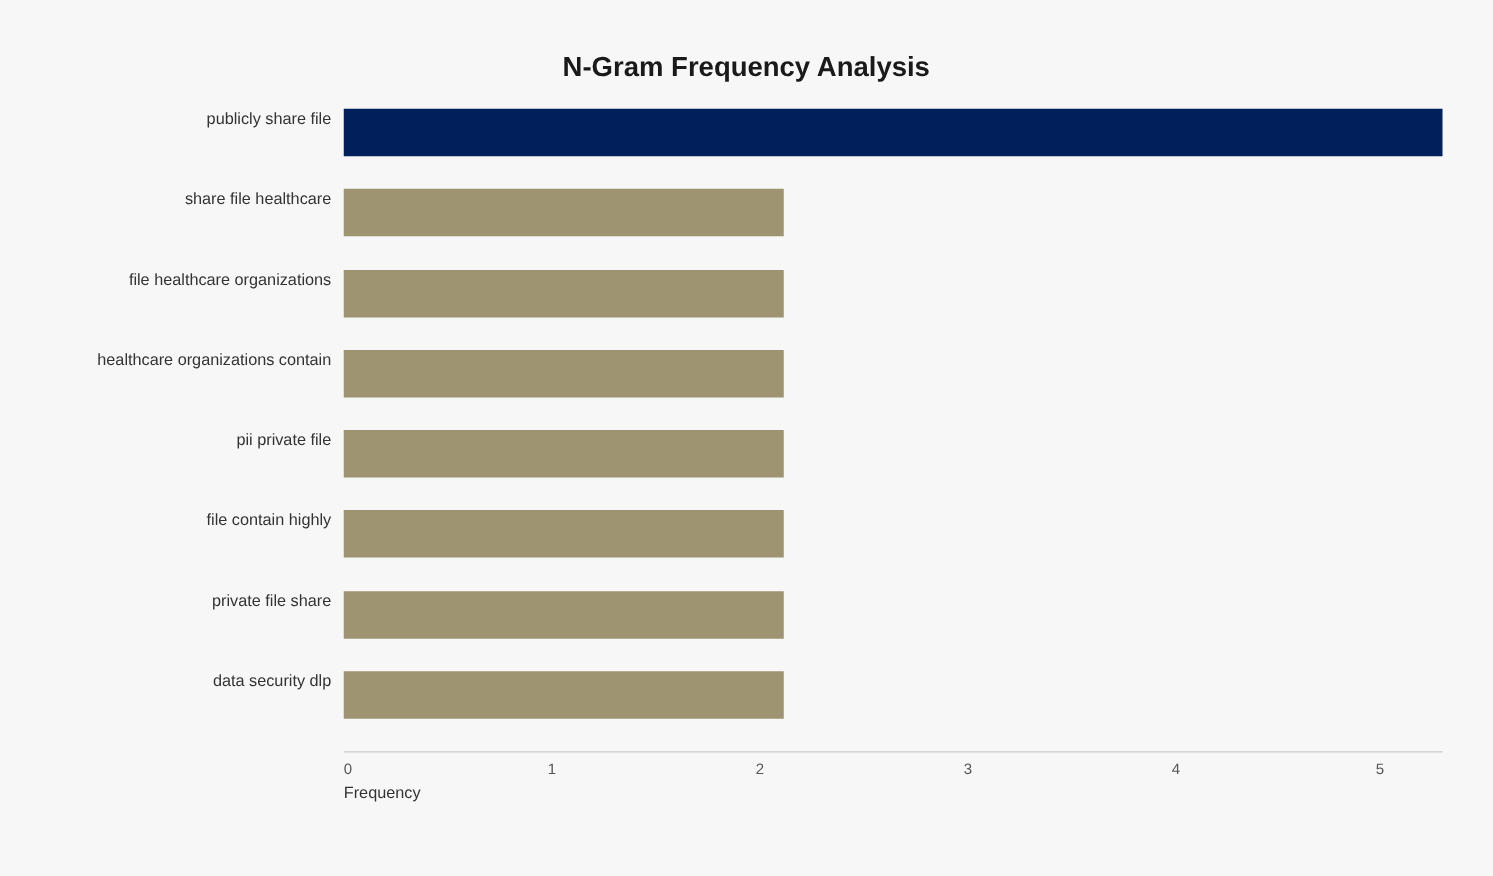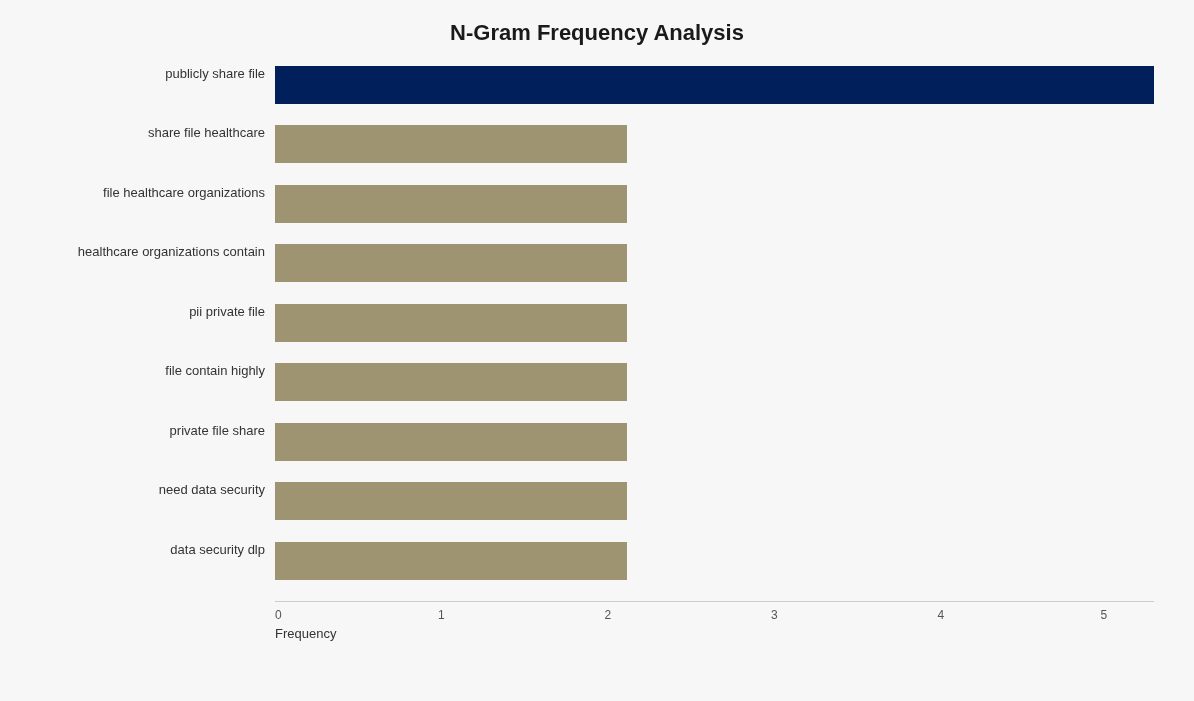--- a/index.html
+++ b/index.html
@@ -28,20 +28,21 @@
       align-items: center;
       padding-top: 20px;
     }
 
     .chart-title {
       font-size: 22px;
       font-weight: bold;
       color: #1a1a1a;
       margin-bottom: 20px;
       text-align: center;
+      margin-top: 21px;
     }
 
     .chart-area {
       width: 100%;
       flex: 1;
       display: flex;
       flex-direction: column;
       padding-left: 20px;
       padding-right: 40px;
       padding-bottom: 60px;
@@ -185,26 +186,20 @@
             <div class="bar-fill secondary" style="width: 40%;"></div>
           </div>
         </div>
         <div class="bar-row">
           <div class="bar-label">private file share</div>
           <div class="bar-track">
             <div class="bar-fill secondary" style="width: 40%;"></div>
           </div>
         </div>
         <div class="bar-row">
-          <div class="bar-label">need data security</div>
-          <div class="bar-track">
-            <div class="bar-fill secondary" style="width: 40%;"></div>
-          </div>
-        </div>
-        <div class="bar-row">
           <div class="bar-label">data security dlp</div>
           <div class="bar-track">
             <div class="bar-fill secondary" style="width: 40%;"></div>
           </div>
         </div>
         <div class="gridlines"></div>
       </div>
 
     <div class="x-axis" id="x-axis">
       <div class="x-axis-ticks" id="x-ticks">

